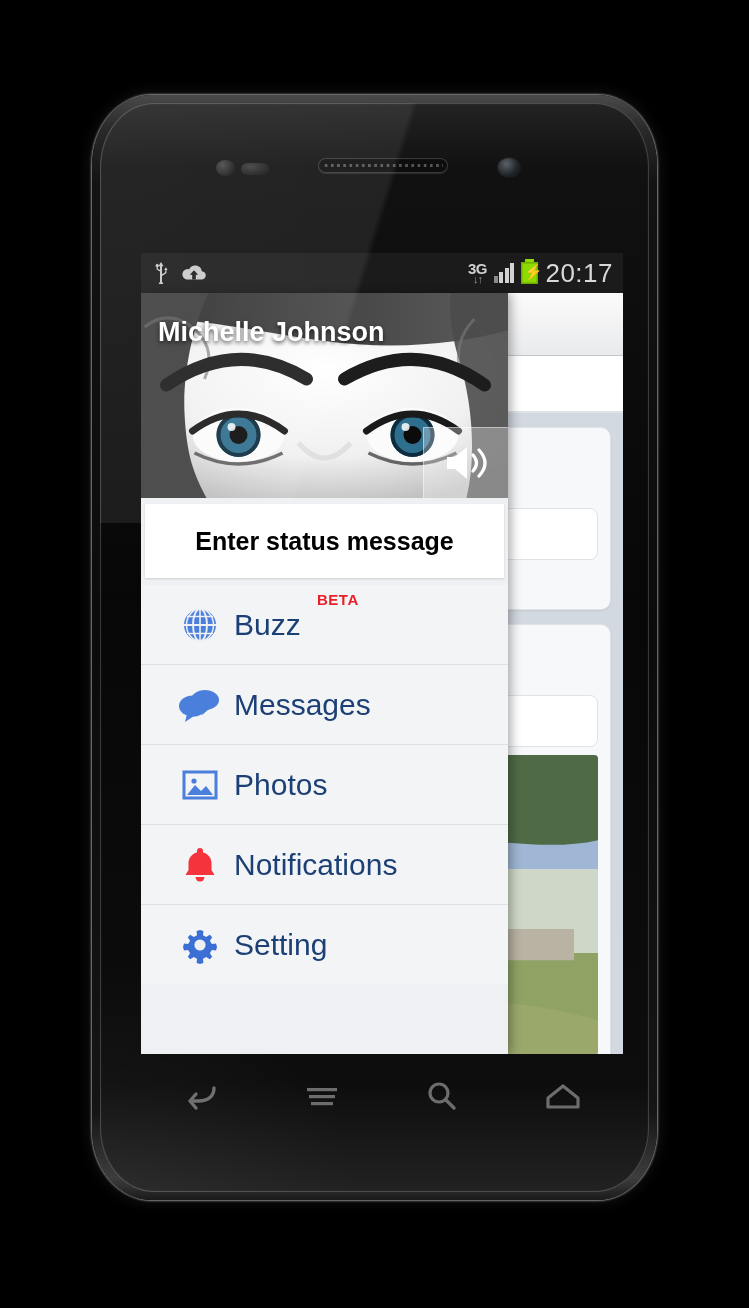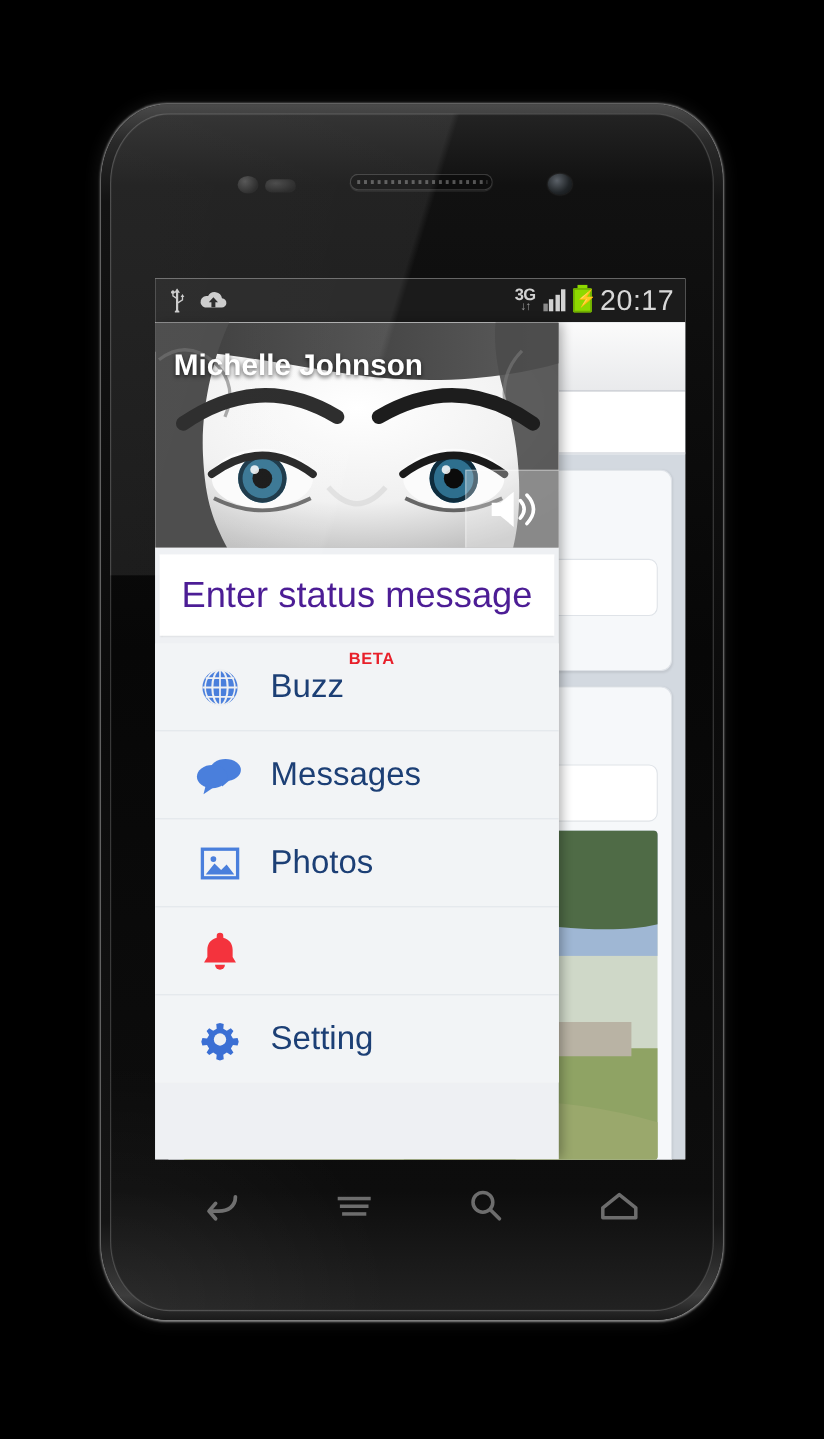--- a/index.html
+++ b/index.html
@@ -94,27 +94,27 @@
     background:#eef0f3;box-shadow:3px 0 10px rgba(0,0,0,.33);overflow:hidden;}
   #cover-photo{position:relative;height:205px;overflow:hidden;background:#bdbdbd;}
   #profile-name{position:absolute;left:17px;top:24px;font-size:27px;font-weight:bold;
     color:#fff;text-shadow:0 2px 4px rgba(0,0,0,.65);z-index:3;}
   #speaker-btn{position:absolute;right:0;bottom:0;width:84px;height:70px;
     background:rgba(255,255,255,.30);display:flex;align-items:center;justify-content:center;
     border-top:1px solid rgba(255,255,255,.45);border-left:1px solid rgba(255,255,255,.45);z-index:3;}
   #status-input{height:74px;margin:6px 4px 0 4px;background:#fff;
     display:flex;align-items:center;justify-content:center;
     box-shadow:0 1px 2px rgba(0,0,0,.14);}
-  #status-input .ph{font-size:33px;color:#4c1d95;}
+  #status-input .ph{font-size:25px;color:#000000;font-weight:bold;}
   .menu-list{margin-top:7px;background:#f2f4f6;}
   .menu-item{position:relative;height:79px;display:flex;align-items:center;
     padding-left:36px;border-bottom:1px solid #dde1e6;background:#f2f4f6;}
   .menu-item:last-child{border-bottom:none;}
   .mi-icon{width:46px;height:46px;display:flex;align-items:center;justify-content:center;flex:none;}
-  .mi-label{margin-left:23px;font-size:30px;color:#1c3f75;}
+  .mi-label{margin-left:11px;font-size:30px;color:#1c3f75;}
   .beta{position:absolute;left:176px;top:6px;font-size:15px;font-weight:bold;color:#e8202a;
     letter-spacing:.5px;}
 
   
   #softkeys{position:absolute;left:41px;top:951px;width:482px;height:84px;
     display:flex;align-items:center;justify-content:space-around;}
   #softkeys .sk{width:48px;height:40px;display:flex;align-items:center;justify-content:center;}
 </style>
 </head>
 <body>
@@ -334,20 +334,21 @@
             <span class="mi-label">Photos</span>
           </div>
 
           <div class="menu-item">
             <span class="mi-icon">
               <svg width="38" height="40" viewBox="0 0 38 40">
                 <path d="M19 3a3 3 0 0 1 3 3v1.5c5.4 1.3 8.5 5.6 8.5 11V25l3 5H4.5l3-5v-6.5c0-5.4 3.1-9.7 8.5-11V6a3 3 0 0 1 3-3z" fill="#f4333d"></path>
                 <path d="M14.5 32h9a4.5 4.5 0 0 1-9 0z" fill="#f4333d"></path>
               </svg>
             </span>
+            <span class="mi-label">Notifications</span>
           </div>
 
           <div class="menu-item">
             <span class="mi-icon">
               <svg width="40" height="40" viewBox="0 0 40 40">
                 <path fill="#3b6fd4" d="M20 5l3.4 1-.4 4.2 3.2 1.9 3.6-2.3 2.4 2.4-2.3 3.6 1.9 3.2 4.2-.4 1 3.4-1 3.4-4.2-.4-1.9 3.2 2.3 3.6-2.4 2.4-3.6-2.3-3.2 1.9.4 4.2-3.4 1-3.4-1 .4-4.2-3.2-1.9-3.6 2.3-2.4-2.4 2.3-3.6-1.9-3.2-4.2.4-1-3.4 1-3.4 4.2.4 1.9-3.2-2.3-3.6 2.4-2.4 3.6 2.3 3.2-1.9-.4-4.2z"></path>
                 <circle cx="20" cy="20" r="5.6" fill="#eef0f3"></circle>
               </svg>
             </span>
             <span class="mi-label">Setting</span>

